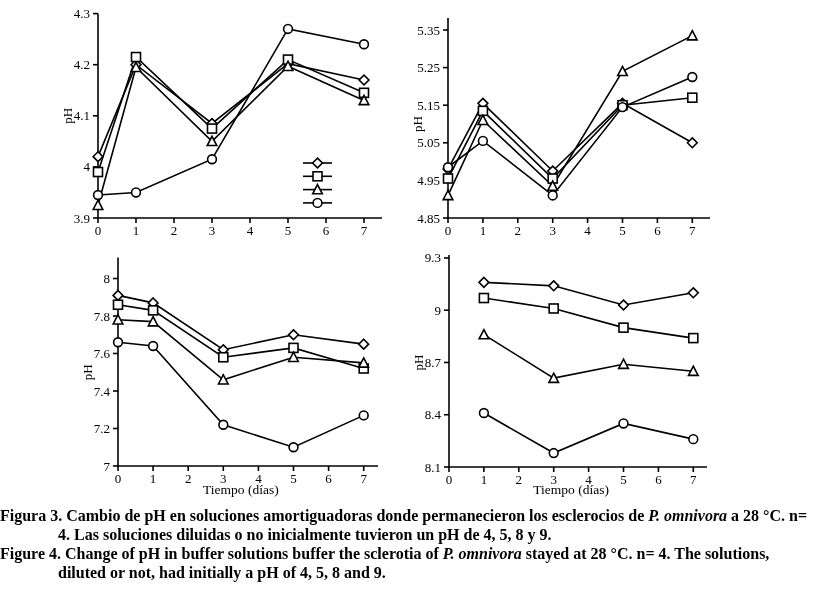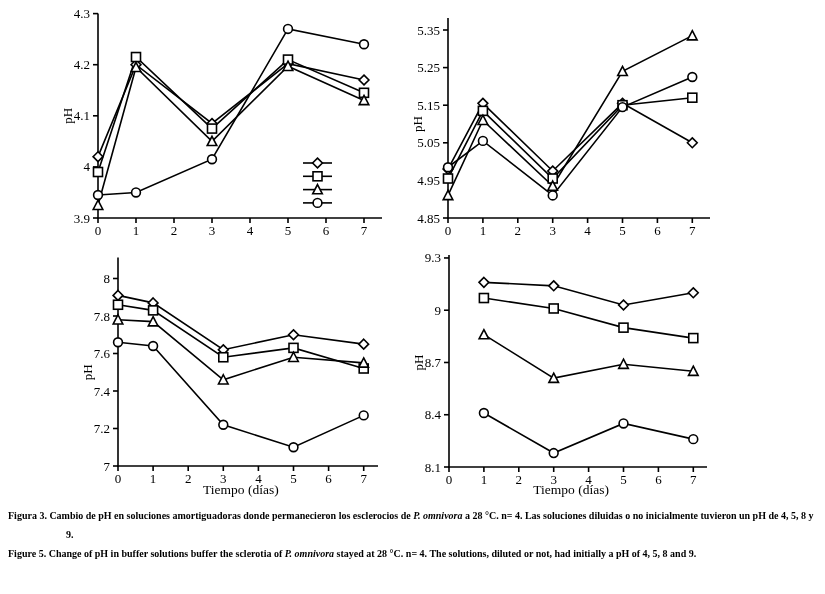--- a/index.html
+++ b/index.html
@@ -7,22 +7,22 @@
   .figure-wrap {
     position:relative; width:825px; height:594px; background:var(--paper);
     font-family:"Liberation Serif","DejaVu Serif",serif; color:var(--ink);
     overflow:hidden;
   }
   svg text { font-family:"Liberation Serif","DejaVu Serif",serif; fill:var(--ink); }
   .ax { stroke:var(--ink); stroke-width:1.6; }
   .ln { fill:none; stroke:var(--ink); stroke-width:1.6; }
   .mk { fill:var(--paper); stroke:var(--ink); stroke-width:1.6; }
   .caption {
-    position:absolute; left:8px; top:506px; width:812px;
-    font-size:10px; font-weight:bold; line-height:19px;
+    position:absolute; left:0; top:506px; width:812px;
+    font-size:16px; font-weight:bold; line-height:19px;
   }
   .caption p { margin:0; padding-left:58px; text-indent:-58px; }
   .caption i { font-style:italic; }
 </style>
 </head>
 <body>
 
 <div class="figure-wrap">
   <svg id="charts-svg" width="825" height="505" viewBox="0 0 825 505">
       <g>
@@ -294,15 +294,15 @@
           <circle cx="483.9" cy="412.99799999999993" r="4.4" class="mk"></circle>
           <circle cx="553.7" cy="453.06399999999996" r="4.4" class="mk"></circle>
           <circle cx="623.5" cy="423.45" r="4.4" class="mk"></circle>
           <circle cx="693.3" cy="439.128" r="4.4" class="mk"></circle>
         </g>
       </g>
     </svg>
 
   <div class="caption">
     <p><span>Figura 3.</span> <span>Cambio de pH en soluciones amortiguadoras donde permanecieron los esclerocios de</span> <i>P. omnivora</i> <span>a 28 °C. n= 4. Las soluciones diluidas o no inicialmente tuvieron un pH de 4, 5, 8 y 9.</span></p>
-    <p><span>Figure 5.</span> <span>Change of pH in buffer solutions buffer the sclerotia of</span> <i>P. omnivora</i> <span>stayed at 28 °C. n= 4. The solutions, diluted or not, had initially a pH of 4, 5, 8 and 9.</span></p>
+    <p><span>Figure 4.</span> <span>Change of pH in buffer solutions buffer the sclerotia of</span> <i>P. omnivora</i> <span>stayed at 28 °C. n= 4. The solutions, diluted or not, had initially a pH of 4, 5, 8 and 9.</span></p>
   </div>
 </div>
 
 </body></html>

